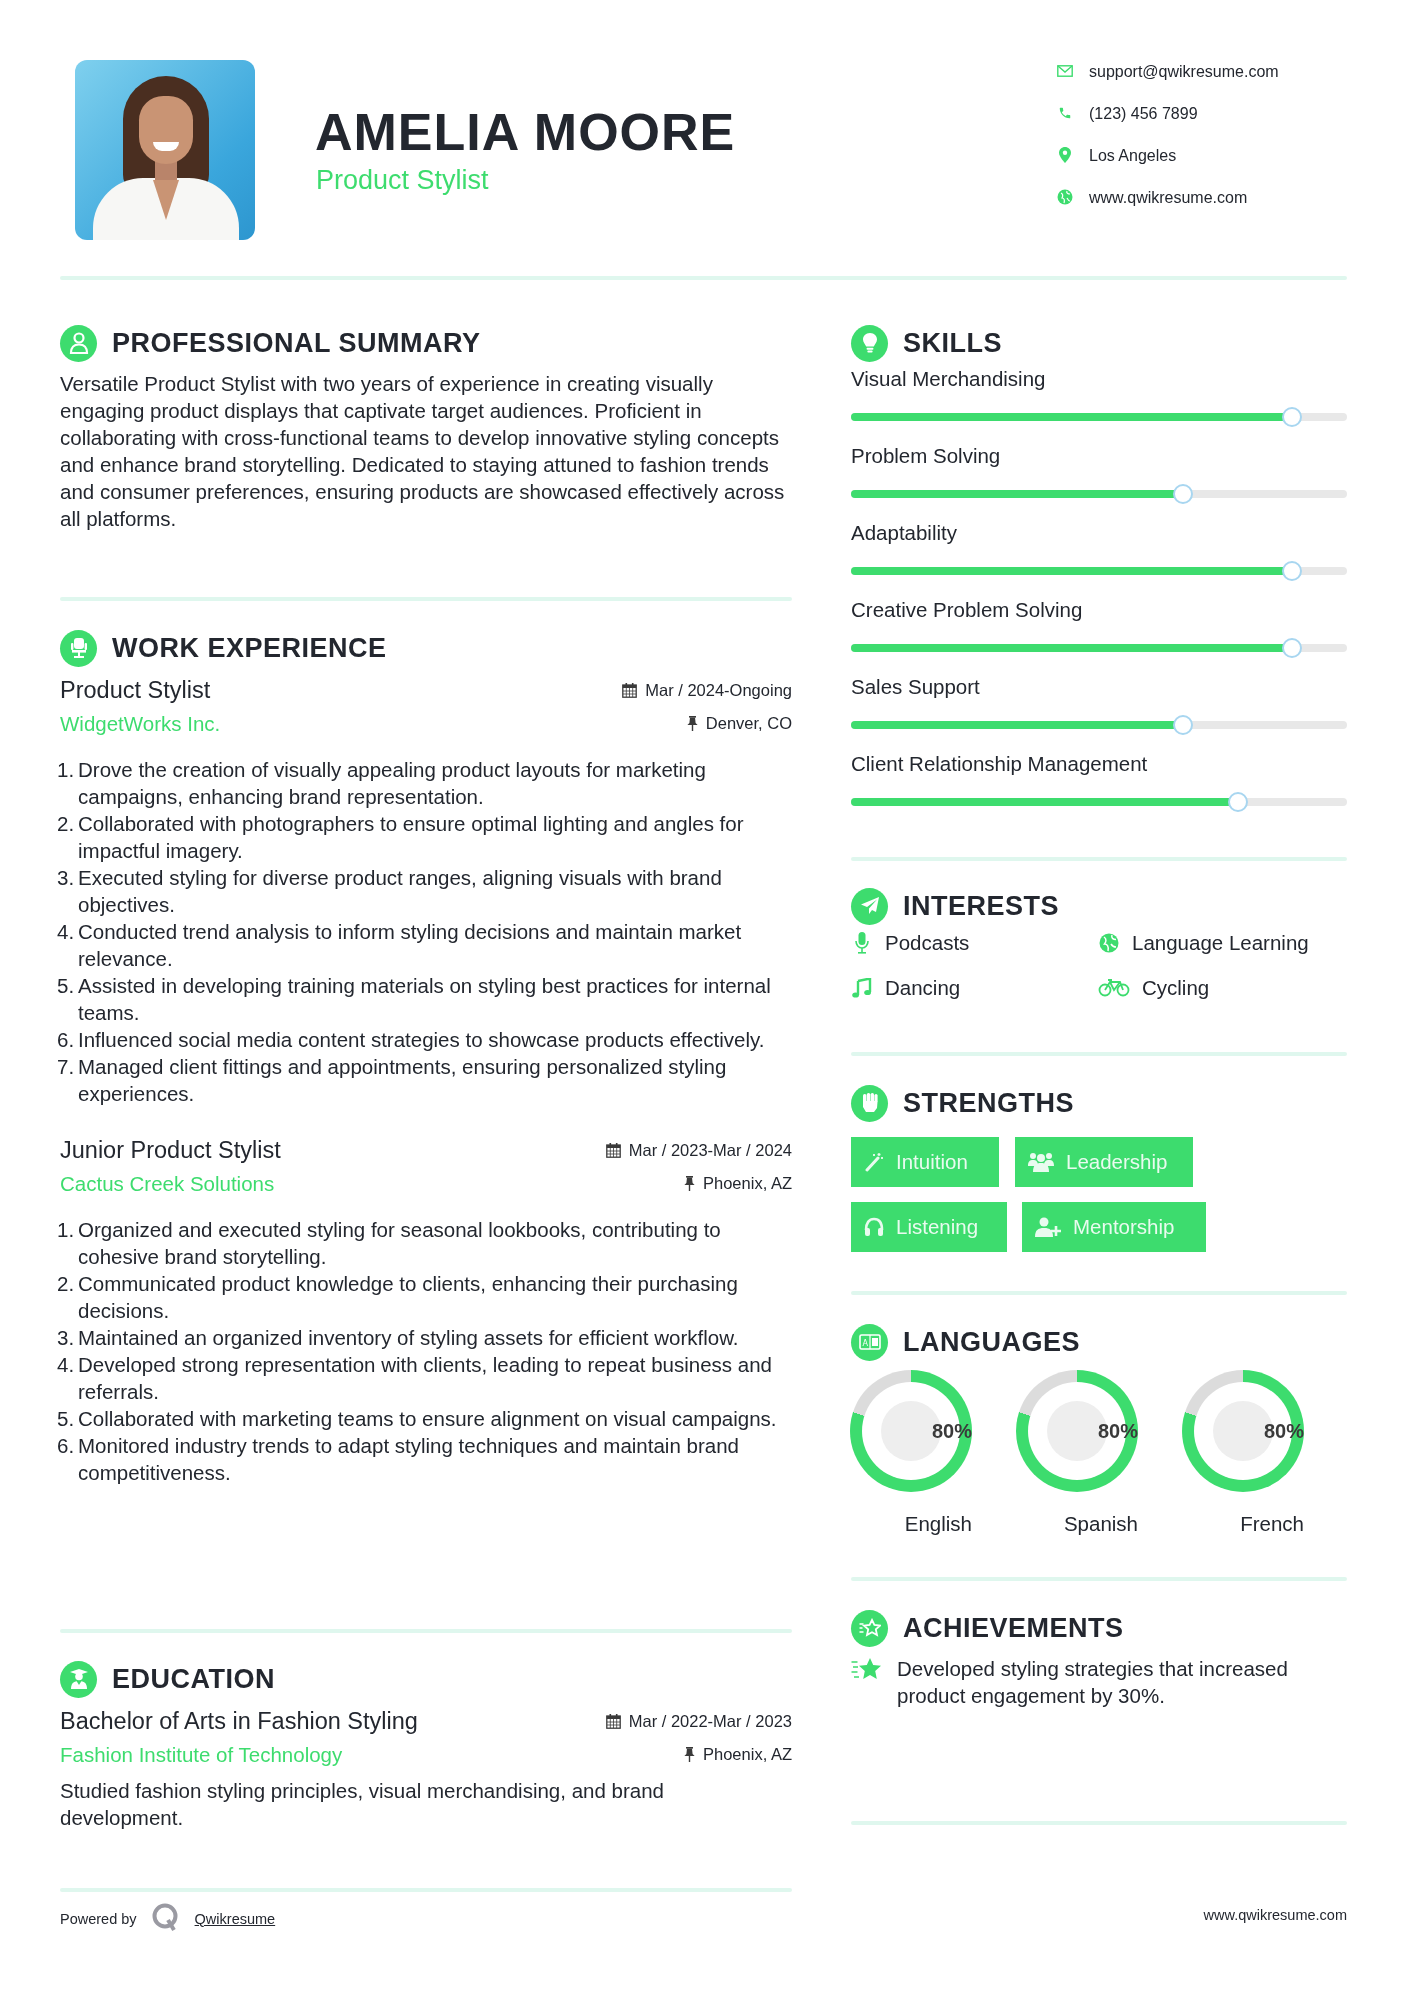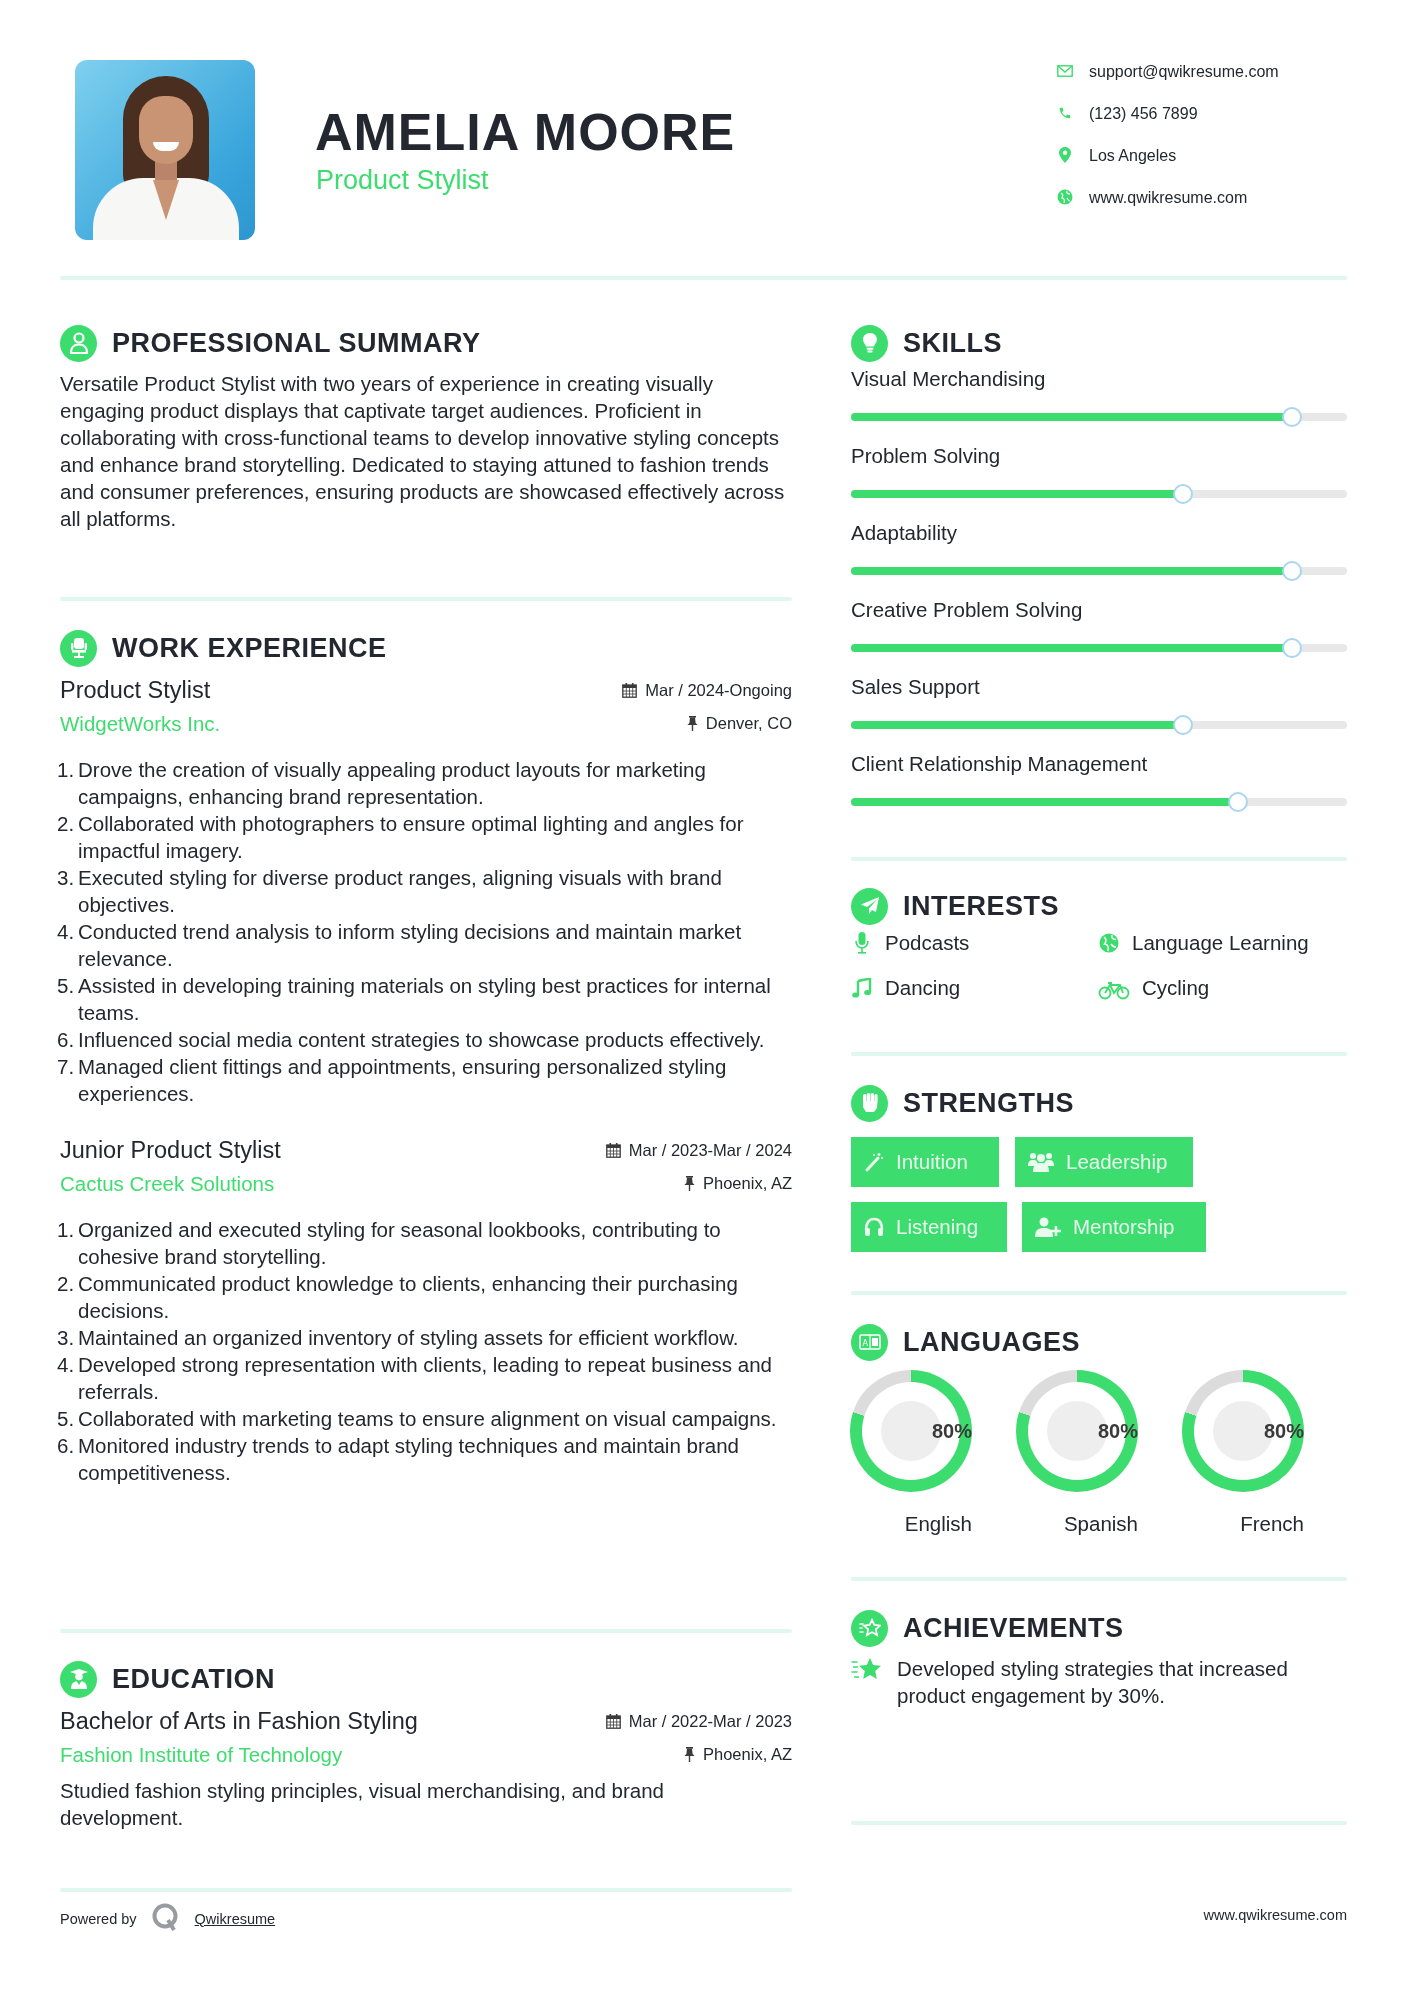--- a/index.html
+++ b/index.html
@@ -364,21 +364,21 @@
       <span class="ic">
           <svg width="20" height="20" viewBox="0 0 20 20">
             <path d="M6 3 L18 0.5 L18 14" fill="none" stroke="#3ddc6e" stroke-width="2.4"></path>
             <path d="M6 3 L6 17" stroke="#3ddc6e" stroke-width="2.4"></path>
             <ellipse cx="3.6" cy="17" rx="3.4" ry="2.6" fill="#3ddc6e"></ellipse>
             <ellipse cx="15.6" cy="14.5" rx="3.4" ry="2.6" fill="#3ddc6e"></ellipse>
           </svg>
         </span>
       <span>Dancing</span>
     </div>
-    <div class="interest" style="position:absolute; left:247px; top:51px;align-items:flex-end;">
+    <div class="interest" style="position:absolute; left:247px; top:51px;">
       <span class="ic" style="width:32px;">
           <svg width="32" height="18" viewBox="0 0 32 18">
             <circle cx="7" cy="11" r="5.5" fill="none" stroke="#3ddc6e" stroke-width="1.8"></circle>
             <circle cx="25" cy="11" r="5.5" fill="none" stroke="#3ddc6e" stroke-width="1.8"></circle>
             <path d="M7 11 L12 3 L22 3 L25 11 M12 3 L16 11 L22 3 M10 1 L14 1" fill="none" stroke="#3ddc6e" stroke-width="1.8"></path>
           </svg>
         </span>
       <span>Cycling</span>
     </div>
   </div>

